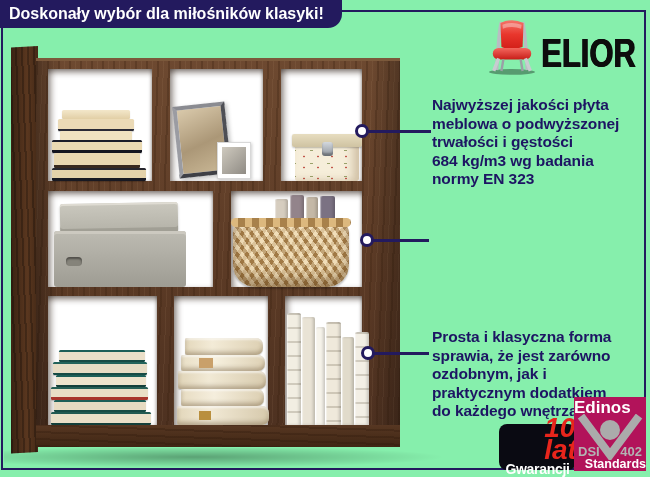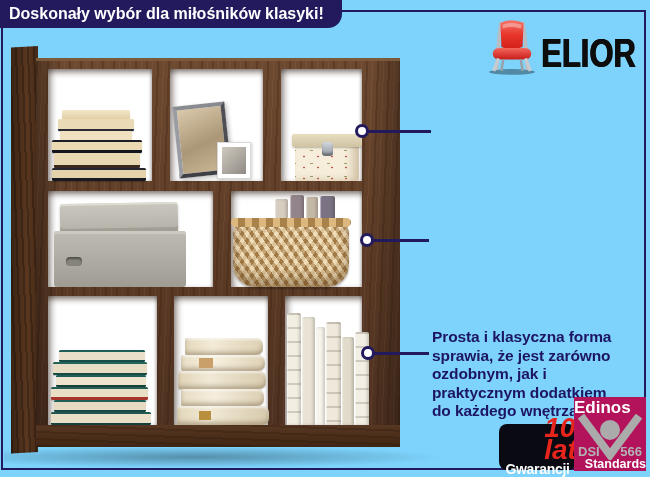--- a/index.html
+++ b/index.html
@@ -1,16 +1,16 @@
 <!DOCTYPE html>
 <html><head>
 <meta charset="utf-8">
 <style>
   html,body{margin:0;padding:0;background:#fff;}
-  .canvas{position:relative;width:650px;height:477px;background:#7dd3fc;overflow:hidden;
+  .canvas{position:relative;width:650px;height:477px;background:#86efac;overflow:hidden;
           font-family:"Liberation Sans",sans-serif;}
 
   
   .frame{position:absolute;left:1px;top:10px;width:645px;height:460px;
          border:2px solid #231a5e;box-sizing:border-box;}
 
   
   .banner{position:absolute;left:0;top:0;height:28px;display:flex;align-items:center;
           background:#231a5e;color:#fff;padding:0 18px 0 9px;border-radius:0 0 14px 0;
           font-size:16px;font-weight:bold;z-index:6;letter-spacing:0;}
@@ -250,35 +250,40 @@
   </div>
   <div>
     <div class="dot" style="left:360px;top:233px;"></div>
     <div class="cline" style="left:373px;top:239px;width:56px;"></div>
   </div>
   <div>
     <div class="dot" style="left:361px;top:346px;"></div>
     <div class="cline" style="left:374px;top:352px;width:55px;"></div>
   </div>
 
+  <div class="feature f1">Najwyższej jakości płyta
+meblowa o podwyższonej
+trwałości i gęstości
+684 kg/m3 wg badania
+normy EN 323</div>
   <div class="feature f3">Prosta i klasyczna forma
 sprawia, że jest zarówno
 ozdobnym, jak i
 praktycznym dodatkiem
 do każdego wnętrza.</div>
 
   <div class="warranty">
     <span class="w1">10 lat</span>
     <span class="w2">Gwarancji</span>
   </div>
 
   <div class="edinos">
     <svg class="ed-v" width="72" height="46" viewBox="0 0 72 46">
       <path d="M7 2 L36 41 L65 2" stroke="#ababab" stroke-width="8" fill="none"></path>
       <circle cx="36" cy="16" r="10" fill="#ababab"></circle>
     </svg>
     <span class="ed-name">Edinos</span>
     <span class="ed-dsi">DSI</span>
-    <span class="ed-804">566</span>
+    <span class="ed-804">402</span>
     <span class="ed-std">Standards</span>
   </div>
 
 </div>
 
 </body></html>

